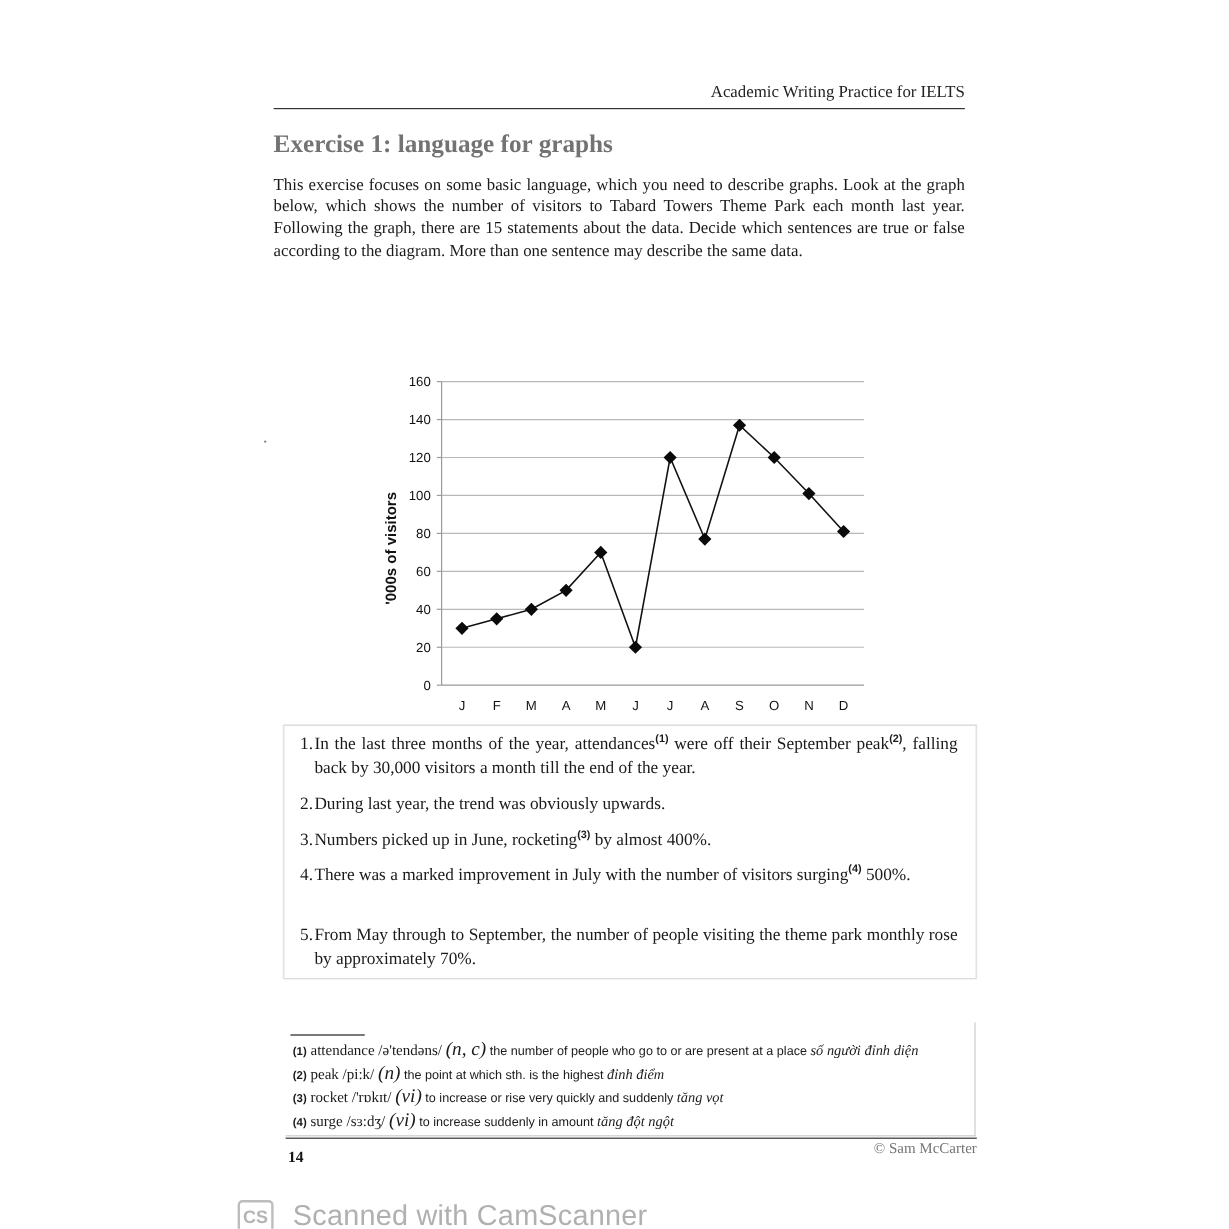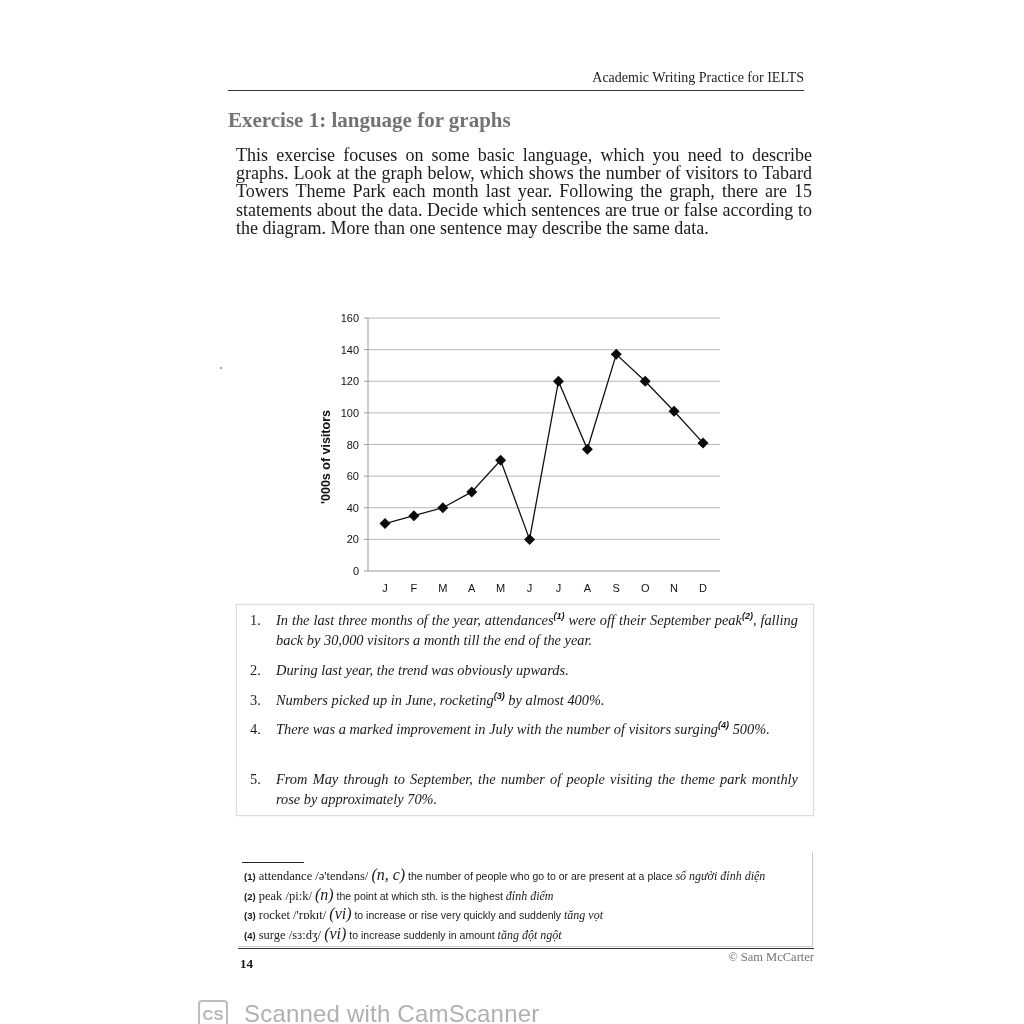--- a/index.html
+++ b/index.html
@@ -1,31 +1,31 @@
 <!DOCTYPE html>
 <html><head>
 <meta charset="utf-8">
 <style>
   html, body { margin:0; padding:0; }
   body { width:1024px; height:1024px; background:#ffffff; position:relative; overflow:hidden; font-family:"Liberation Serif", serif; color:#141414; }
   .page { position:absolute; left:0; top:0; width:1024px; height:1024px; }
   .running-head { position:absolute; left:228px; width:576px; top:70px; text-align:right; font-size:14px; color:#222; }
   .head-rule { position:absolute; left:228px; top:90px; width:576px; height:0; border-top:1.6px solid #333; }
   .ex-title { position:absolute; left:228px; top:108px; font-size:21px; font-weight:bold; color:#737373; }
-  .para { position:absolute; left:236px; width:576px; font-size:18px; line-height:18.2px; text-align:justify; color:#1a1a1a; }
+  .para { position:absolute; left:228px; width:576px; font-size:14px; line-height:18.2px; text-align:justify; color:#1a1a1a; }
   .p1 { top:146px; }
   .p2 { top:246px; }
   .chart-wrap { position:absolute; left:300px; top:284px; width:440px; height:320px; }
   .chart-title { position:absolute; left:0; width:440px; top:4px; text-align:center; font-family:"Liberation Sans", sans-serif; font-size:17px; color:#111; }
   .ylabel { position:absolute; left:12px; top:457px; transform:translate(-50%,-50%) rotate(-90deg); transform-origin:center; font-family:"Liberation Sans", sans-serif; font-weight:bold; font-size:12.5px; white-space:nowrap; color:#111; }
   svg text { font-family:"Liberation Sans", sans-serif; }
   .box { position:absolute; left:236px; top:604px; width:576px; height:210px; border:1px solid #ddd; box-shadow:0 0 1px #ccc; }
   .stmt { position:absolute; left:250px; width:548px; font-size:14.4px; line-height:20px; color:#1a1a1a; }
   .stmt .num { position:absolute; left:0; top:0; width:22px; }
-  .stmt .txt { display:block; margin-left:26px; text-align:justify;font-style:italic; }
+  .stmt .txt { display:block; margin-left:12px; text-align:justify; }
   sup { font-family:"Liberation Sans", sans-serif; font-weight:bold; font-size:9px; vertical-align:6px; line-height:0; }
   .gloss-box { position:absolute; left:238px; top:852px; width:574px; height:94px; border-right:1px solid #ccc; border-bottom:1px solid #ccc; }
   .gloss-rule { position:absolute; left:242px; top:862px; width:62px; border-top:1.4px solid #222; }
   .gloss { position:absolute; left:244px; font-family:"Liberation Sans", sans-serif; font-size:10.5px; color:#1a1a1a; white-space:nowrap; }
   .gloss .n { font-weight:bold; font-size:9.5px; }
   .gloss .w { font-family:"Liberation Serif", serif; font-size:12.5px; }
   .gloss .pos { font-family:"Liberation Serif", serif; font-style:italic; font-size:16px; }
   .gloss .vi { font-family:"Liberation Serif", serif; font-style:italic; font-size:12px; }
   .foot-rule { position:absolute; left:238px; top:948px; width:576px; border-top:1.4px solid #333; }
   .page-no { position:absolute; left:240px; top:956px; font-size:13px; font-weight:bold; }

